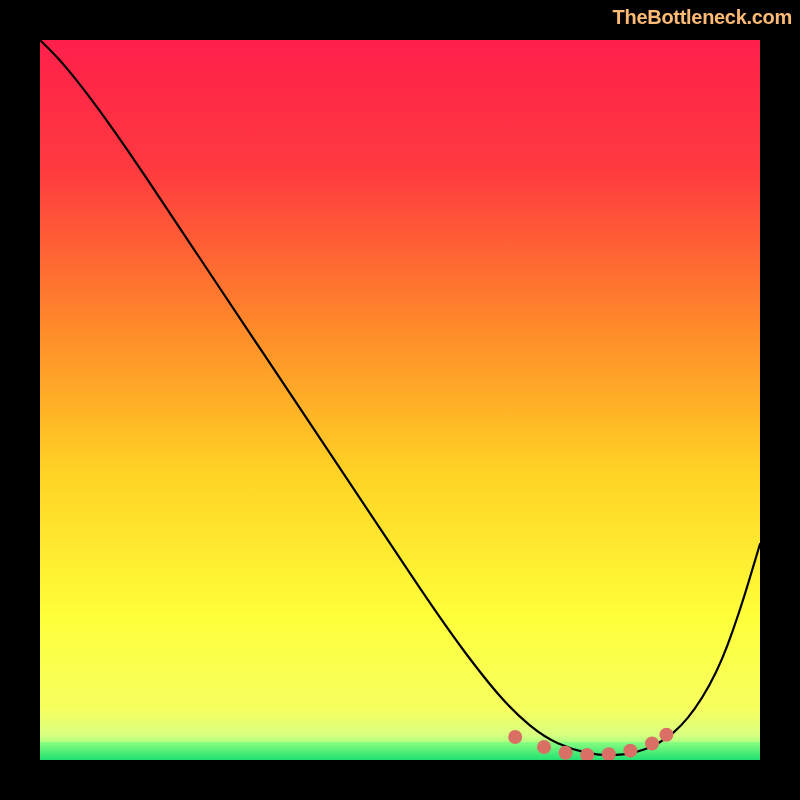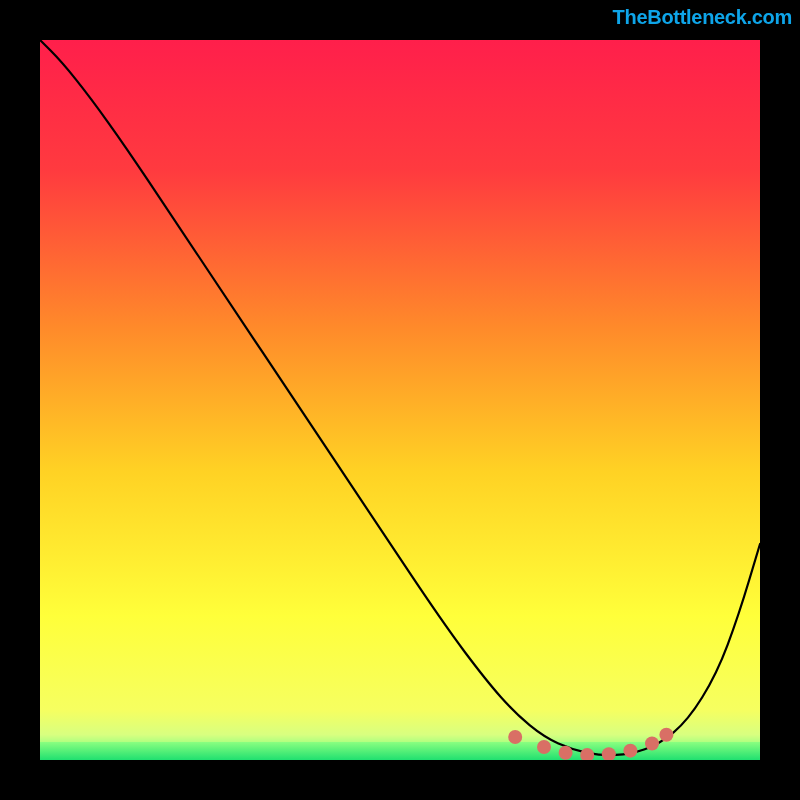--- a/index.html
+++ b/index.html
@@ -23,21 +23,21 @@
     width: 720px;
     height: 720px;
   }
   .attribution {
     position: absolute;
     right: 8px;
     top: 6px;
     font-family: Arial, Helvetica, sans-serif;
     font-size: 20px;
     font-weight: 600;
-    color: #0ea5e9;
+    color: #fdba74;
     letter-spacing: -0.3px;
   }
   svg { display: block; }
 </style>
 </head>
 <body>
 <div class="frame">
   <div class="plot-area">
     <svg id="chart-svg" viewBox="0 0 720 720" width="720" height="720">
         <defs>

